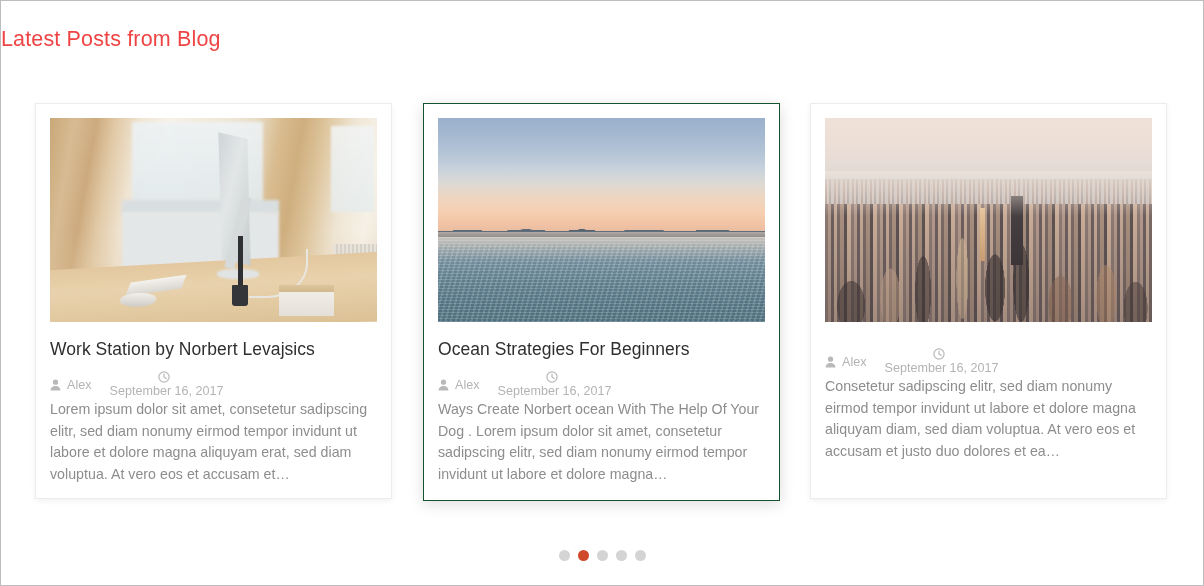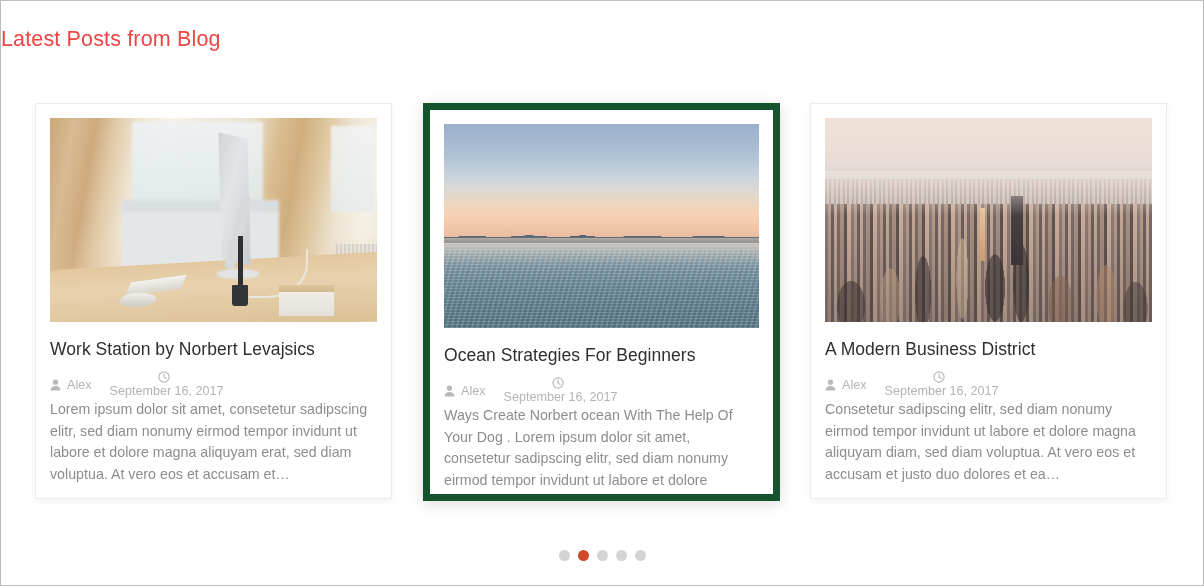--- a/index.html
+++ b/index.html
@@ -54,21 +54,21 @@
   .card.side {
     width: 357px;
     height: 396px;
     border: 1px solid #ececec;
     box-shadow: 0 2px 6px rgba(0,0,0,0.055);
   }
 
   .card.featured {
     width: 357px;
     height: 398px;
-    border: 7px solid #14532d;
+    border: 1px solid #14532d;
     box-shadow: 0 3px 14px rgba(0,0,0,0.14);
   }
 
   #card-1 { left: 34px; }
   #card-2 { left: 422px; }
   #card-3 { left: 809px; }
 
   
   .thumb {
     position: relative;
@@ -425,21 +425,20 @@
           <div class="ct-far"></div>
           <div class="ct-river2"></div>
           <div class="ct-mid"></div>
           <div class="ct-blocks"></div>
           <div class="ct-tower-dark"></div>
           <div class="ct-spire"></div>
           <div class="ct-haze"></div>
         </div>
       </div>
       <div class="card-body">
-        <h3 class="post-title">A Modern Business District</h3>
         <div class="post-meta">
           <span class="meta-item">
             <span class="icon">
               <svg width="11" height="12" viewBox="0 0 11 12">
                   <circle cx="5.5" cy="3.2" r="2.6" fill="#b9b9b9"></circle>
                   <path d="M0.6 11.4c0-2.7 2.2-4.4 4.9-4.4s4.9 1.7 4.9 4.4z" fill="#b9b9b9"></path>
                 </svg>
             </span>
             <span>Alex</span>
           </span>

